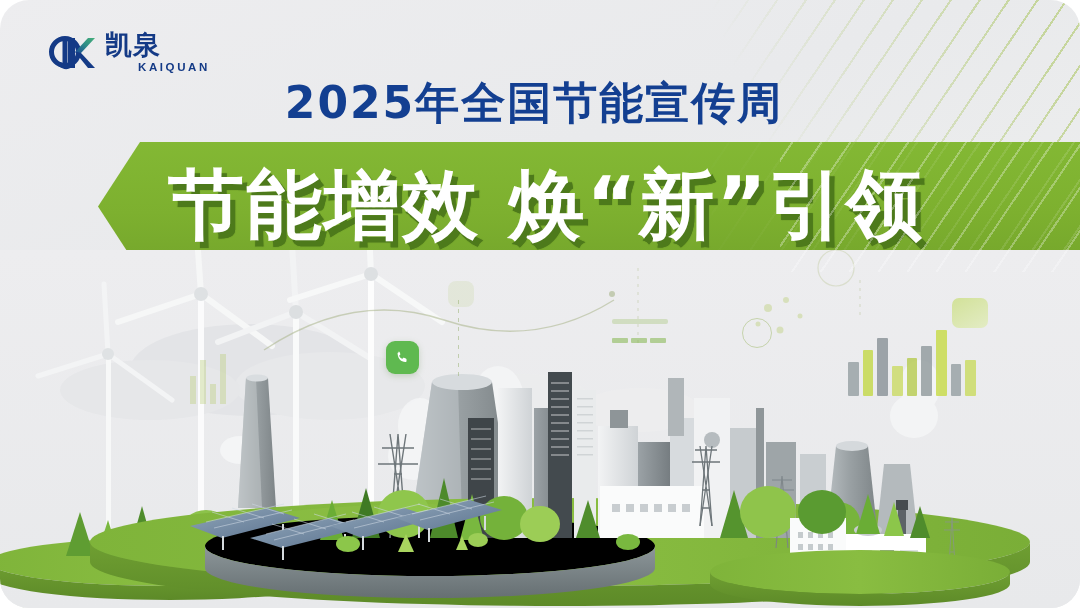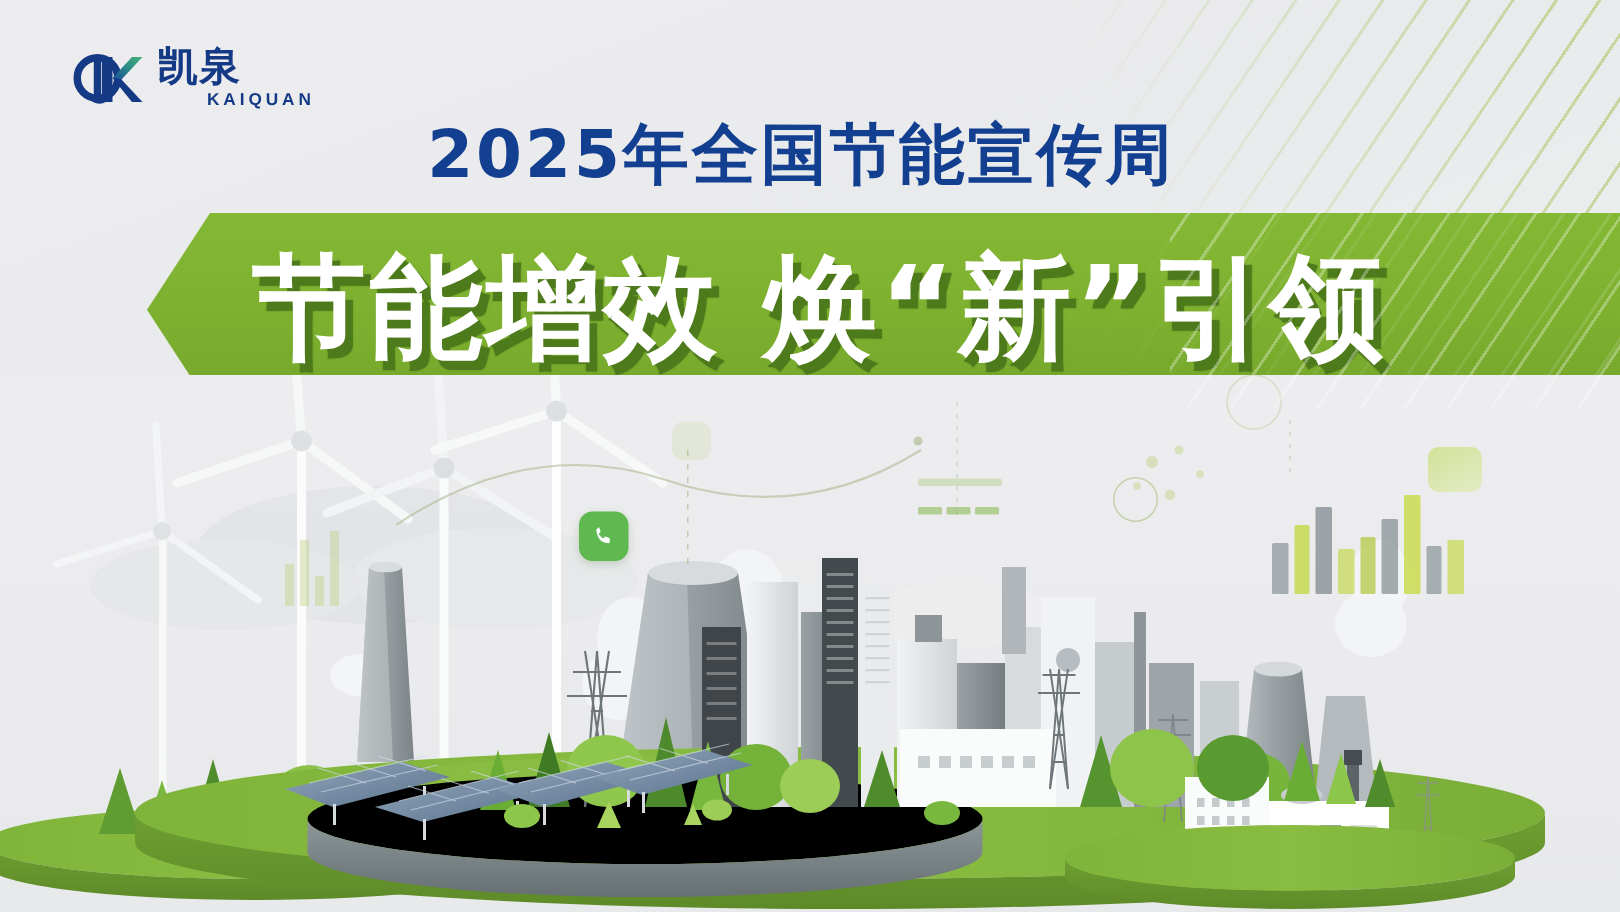--- a/index.html
+++ b/index.html
@@ -7,20 +7,21 @@
     padding: 0;
     background: #ffffff;
   }
   #poster {
     position: relative;
     width: 1080px;
     height: 608px;
     overflow: hidden;
     background: linear-gradient(160deg, #ededef 0%, #e9eaec 35%, #eceded 60%, #e6e7e9 100%);
     font-family: "Liberation Sans", "DejaVu Sans", sans-serif;
+    border-radius: 29px;
   }
 
   
   .bg-layer { position: absolute; inset: 0; pointer-events: none; }
 
   .chevron-field {
     position: absolute;
     right: 0; top: 270px;
     width: 430px; height: 338px;
     opacity: .85;

